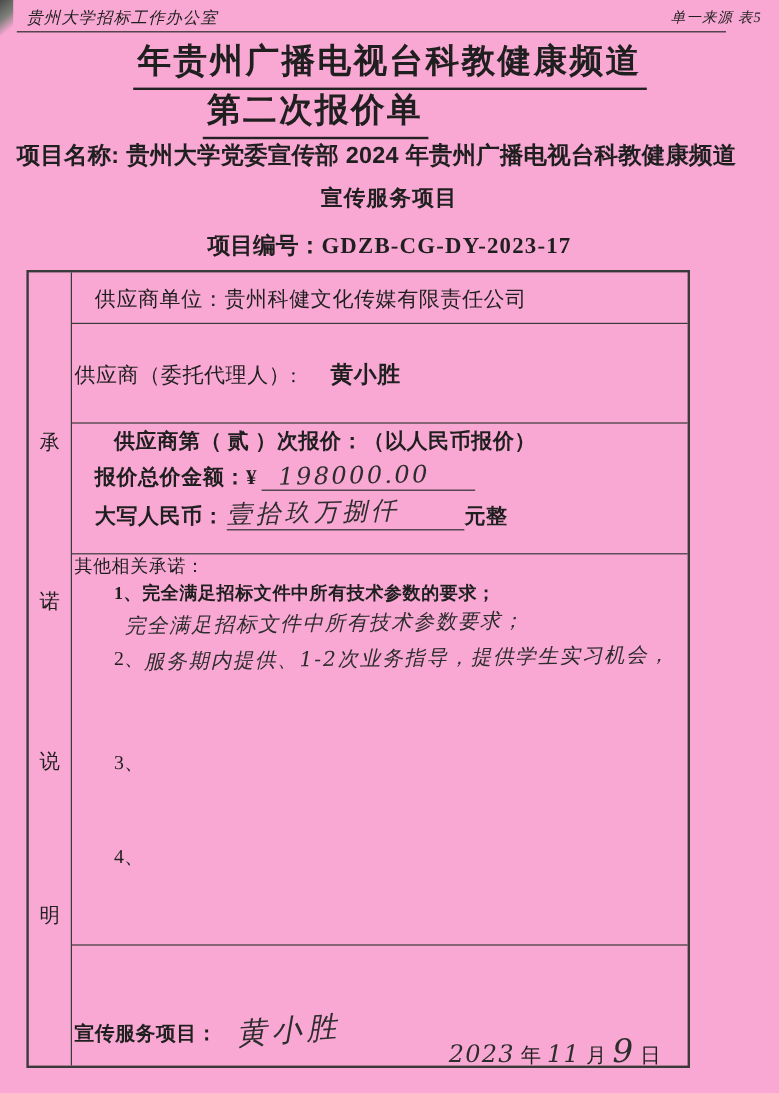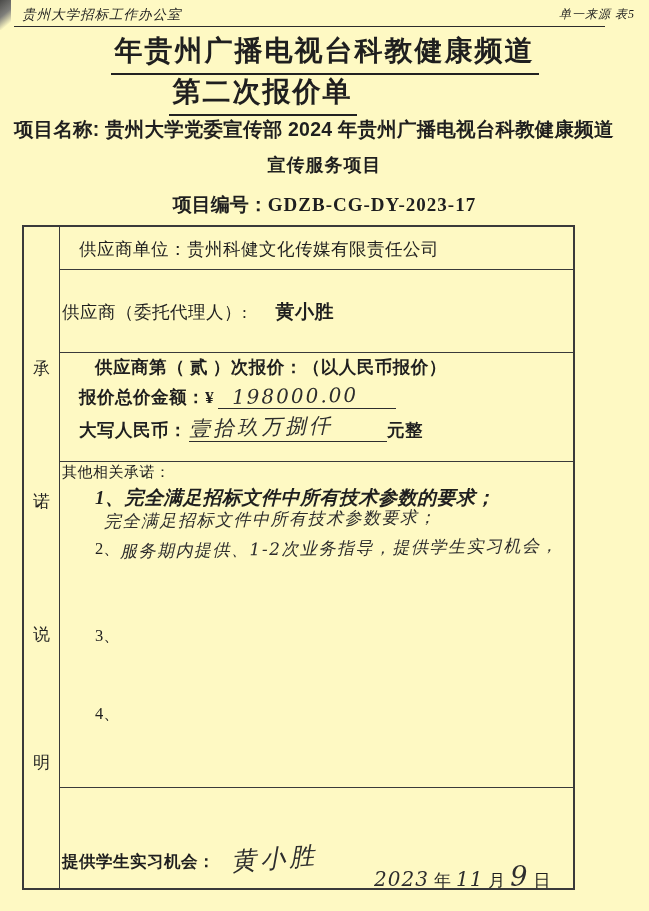--- a/index.html
+++ b/index.html
@@ -1,18 +1,18 @@
 <!DOCTYPE html>
 <html><head>
 <meta charset="utf-8">
 <style>
   html,body { margin:0; padding:0; background:#e8e8e6; }
   .page {
     position:relative; width:649px; height:911px; margin:0 auto;
-    background:#fef9c3; overflow:hidden;
+    background:#f9a8d4; overflow:hidden;
     font-family:"Liberation Serif","DejaVu Serif",serif;
     color:#1f1f1f;
   }
   .abs { position:absolute; }
 
   
   .corner-artifact {
     left:0; top:0; width:11px; height:30px;
     background:linear-gradient(140deg,#4b4b49 0%,#7e7e7a 45%,rgba(200,200,196,0) 80%);
   }
@@ -63,21 +63,21 @@
   .hw { font-family:"DejaVu Serif","Liberation Serif",serif; font-style:italic; color:#2d2d2d;
         display:inline-block; font-weight:normal; }
   .hw-amount { font-size:20px; transform:rotate(-1deg); padding-left:14px; letter-spacing:2px; }
   .hw-words  { font-size:21px; transform:rotate(-1.5deg); letter-spacing:3px; }
   .hw-note   { font-size:17px; transform:rotate(-0.8deg); letter-spacing:1.5px; }
   .hw-sign   { font-size:25px; transform:rotate(-4deg); letter-spacing:4px; margin-left:16px; }
   .hw-date   { font-size:20px; letter-spacing:1px;text-align:right; }
   .hw-day    { font-size:27px; }
 
   .r4-header { left:38px; top:236px; font-size:15px; letter-spacing:0.5px; }
-  .r4-item1  { left:71px; top:258px; font-size:19px; font-weight:600; letter-spacing:0.5px;font-style:italic; }
+  .r4-item1  { left:71px; top:258px; font-size:15px; font-weight:600; letter-spacing:0.5px; }
   .r4-hw1    { left:80px; top:281px; }
   .r4-item2  { left:71px; top:310px; font-size:16.5px; }
   .r4-item3  { left:71px; top:398px; font-size:16.5px; }
   .r4-item4  { left:71px; top:476px; font-size:16.5px; }
 
   .r5-sign { left:38px; top:615px; font-size:16.5px; font-weight:600; letter-spacing:0.5px; }
   .r5-date { left:350px; top:634px; font-size:17px; white-space:nowrap; }
   .r5-date .unit { font-size:17px; margin:0 5px; }
 </style>
 </head>
@@ -124,17 +124,17 @@
     <div class="cell-text r3b"><span>报价总价金额：¥</span><span class="uline ul-amount"><span class="hw hw-amount">198000.00</span></span></div>
     <div class="cell-text r3c"><span>大写人民币：</span><span class="uline ul-words"><span class="hw hw-words">壹拾玖万捌仟</span></span><span>元整</span></div>
 
     <div class="cell-text r4-header">其他相关承诺：</div>
     <div class="cell-text r4-item1">1、完全满足招标文件中所有技术参数的要求；</div>
     <div class="cell-text r4-hw1"><span class="hw hw-note">完全满足招标文件中所有技术参数要求；</span></div>
     <div class="cell-text r4-item2"><span>2、</span><span class="hw hw-note">服务期内提供、1-2次业务指导，提供学生实习机会，</span></div>
     <div class="cell-text r4-item3">3、</div>
     <div class="cell-text r4-item4">4、</div>
 
-    <div class="cell-text r5-sign"><span>提供学生实习机会：</span><span class="hw hw-sign">黄小胜</span></div>
+    <div class="cell-text r5-sign"><span>宣传服务项目：</span><span class="hw hw-sign">黄小胜</span></div>
     <div class="cell-text r5-date"><span class="hw hw-date">2023</span><span class="unit">年</span><span class="hw hw-date">11</span><span class="unit">月</span><span class="hw hw-date hw-day">9</span><span class="unit">日</span></div>
   </div>
 
 </div>
 
 </body></html>

